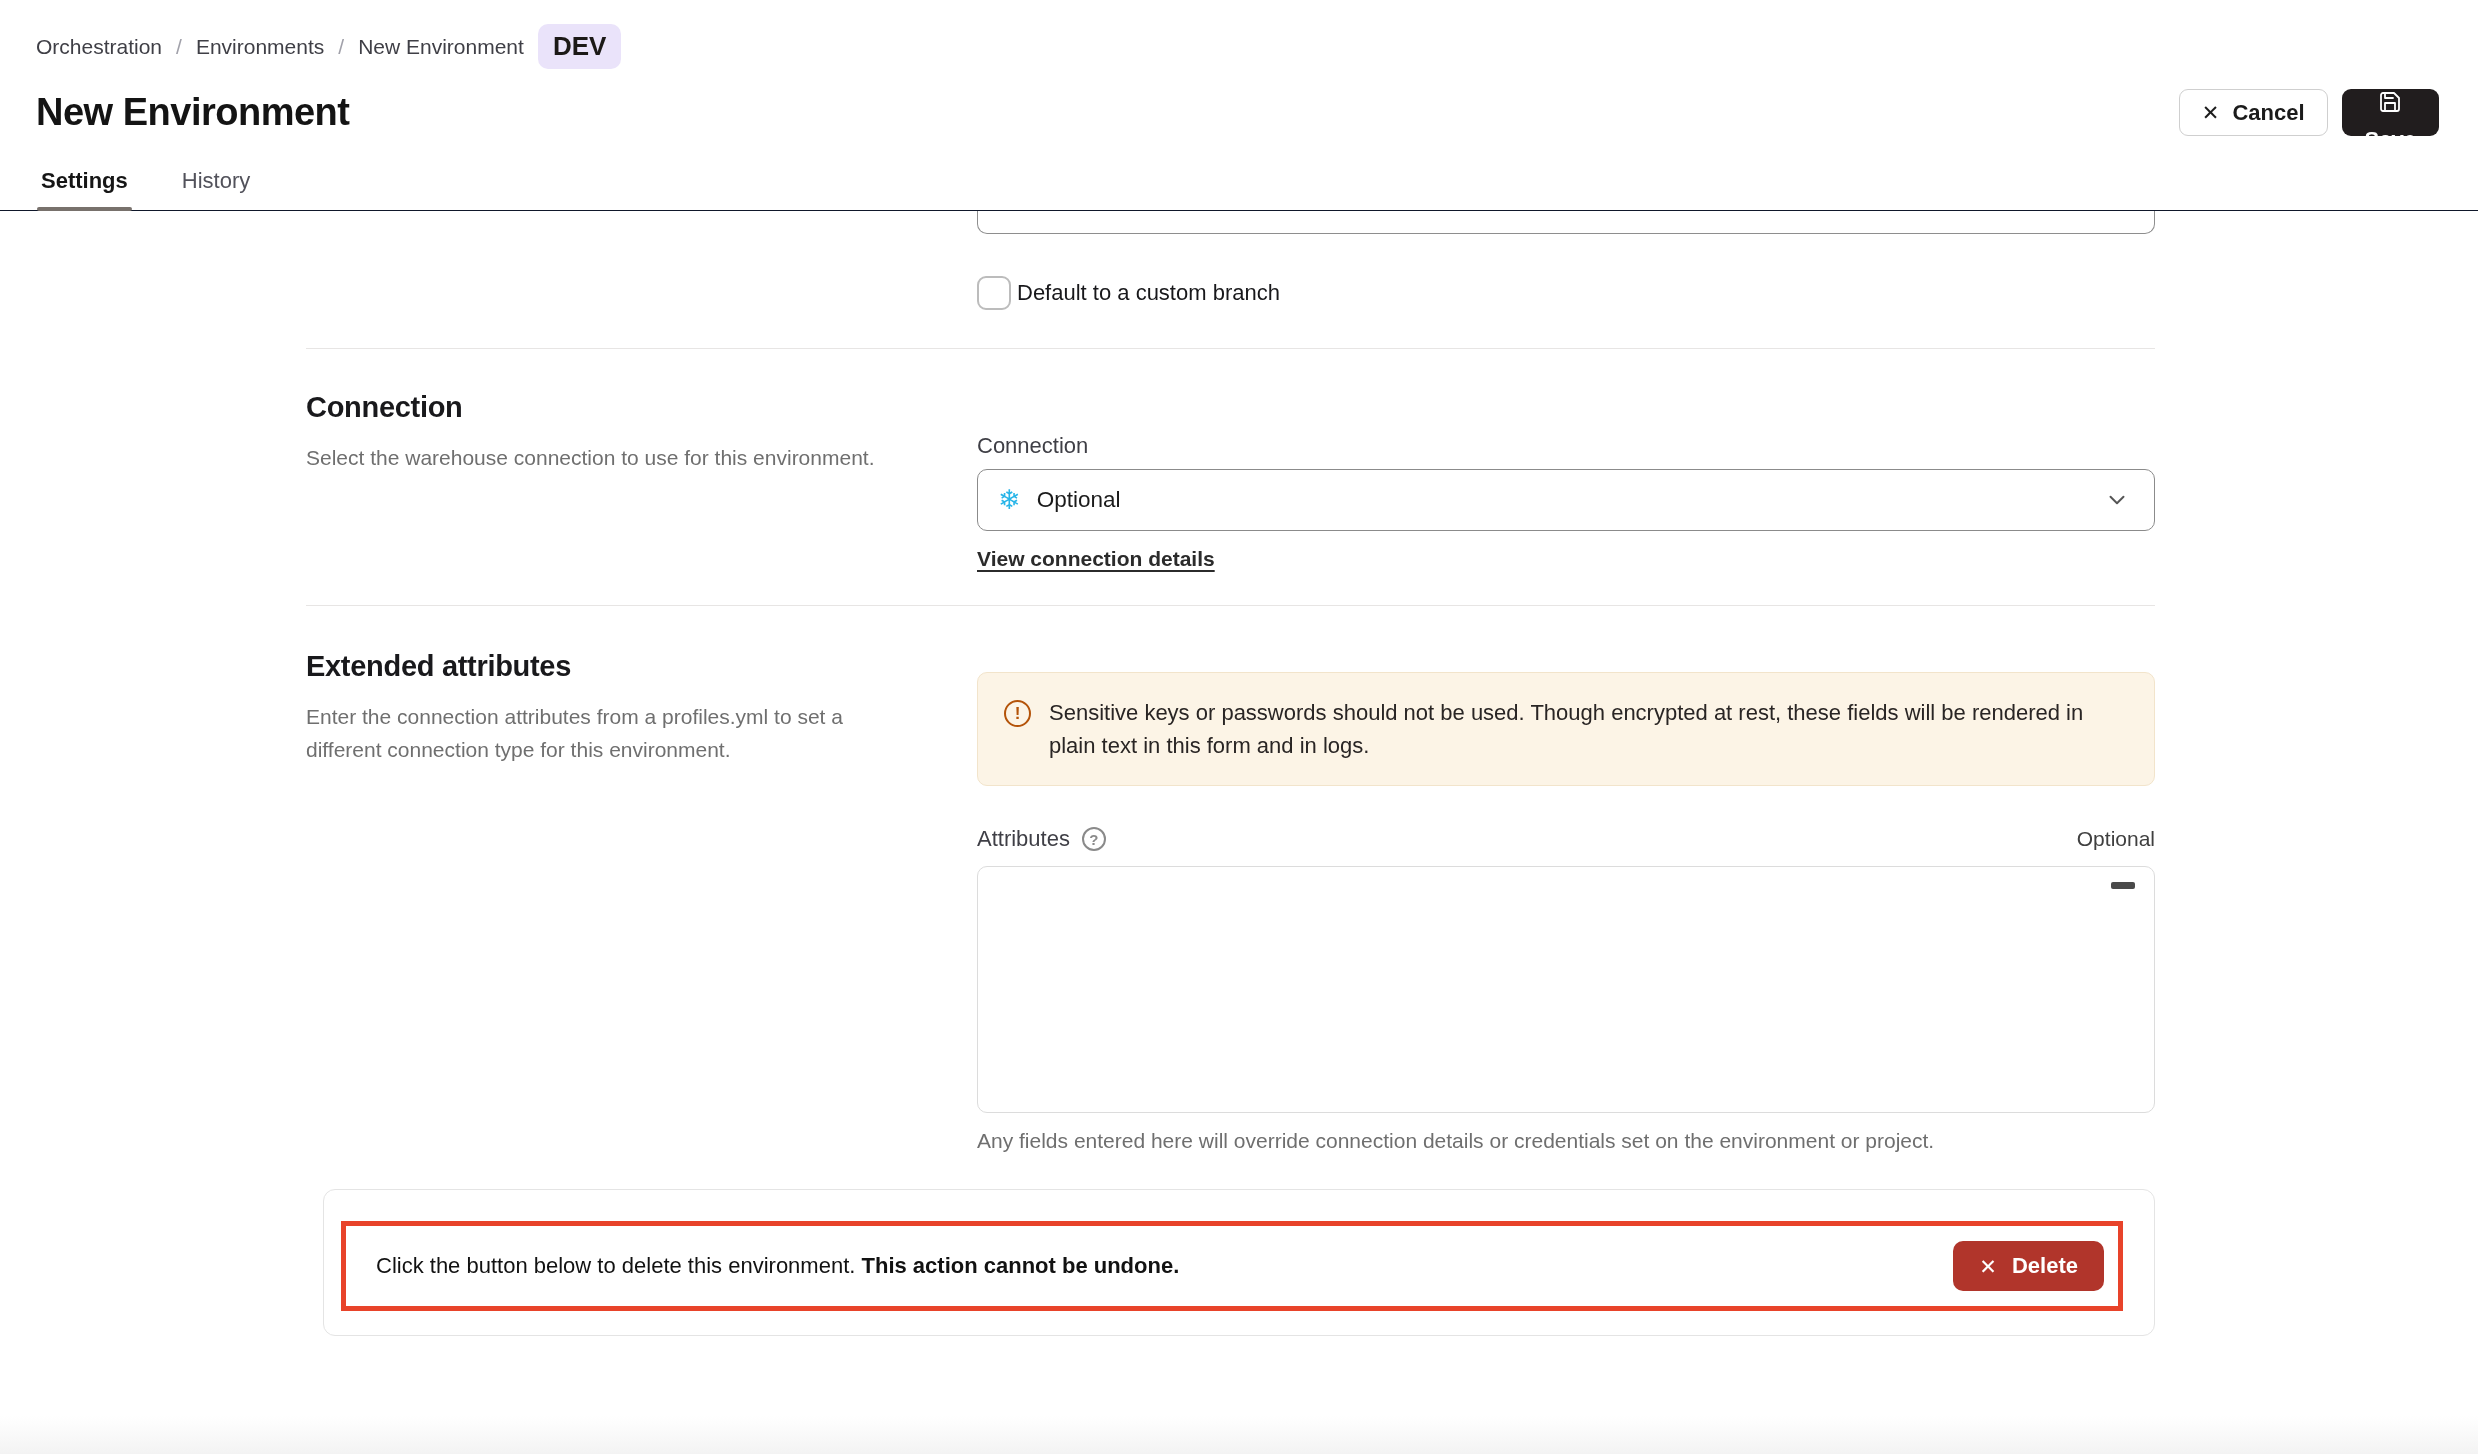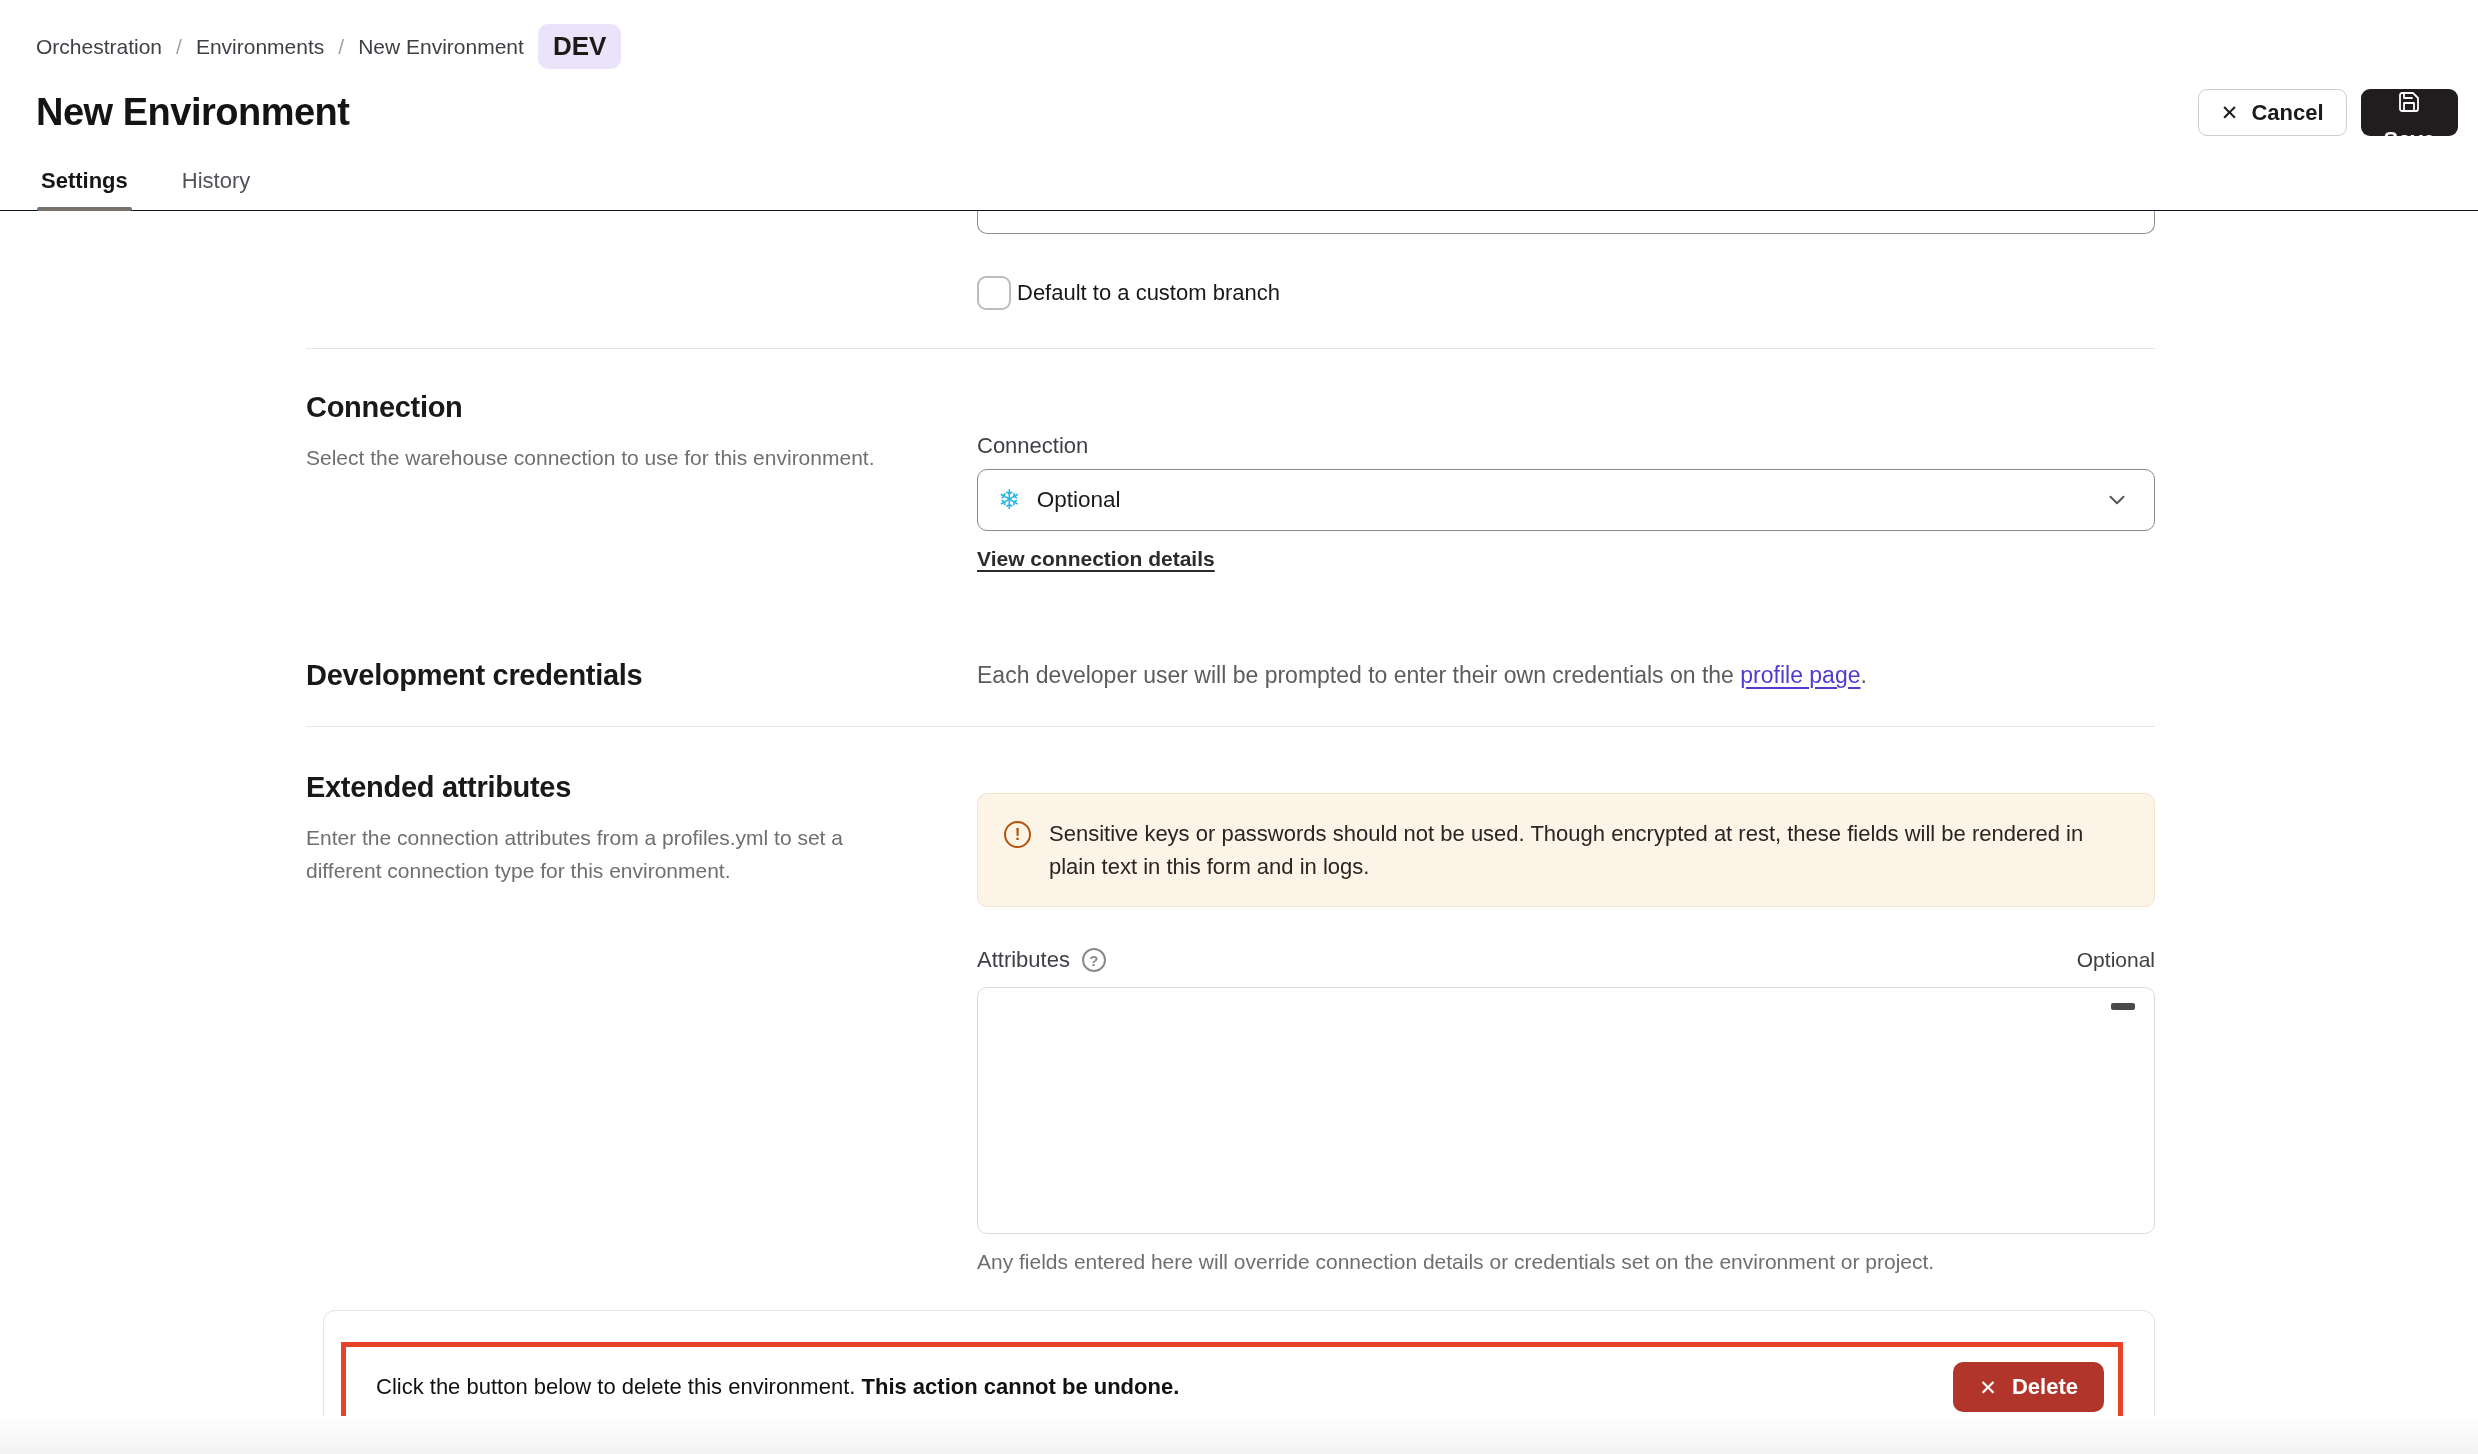--- a/index.html
+++ b/index.html
@@ -7,21 +7,21 @@
   body {
     width: 2478px; height: 1454px;
     background: #ffffff;
     font-family: "Liberation Sans", sans-serif;
     color: #1b1b1b;
     overflow: hidden;
     position: relative;
   }
 
   
-  .page-header { padding: 24px 20px 0 36px; }
+  .page-header { padding: 24px 39px 0 36px; }
   .breadcrumb { display: flex; align-items: center; gap: 14px; font-size: 21px; color: #3f3f46; }
   .crumb { cursor: pointer; }
   .crumb.current { cursor: default; }
   .sep { color: #a1a1aa; }
   .badge {
     background: var(--badge-bg); color: var(--badge-text);
     font-size: 26px; font-weight: 600; padding: 7px 15px; border-radius: 10px;
   }
   .title-row { display: flex; justify-content: space-between; align-items: center; margin-top: 20px; }
   h1.page-title { font-size: 38px; font-weight: 700; margin: 0; color: #141414; letter-spacing: -0.5px; }
@@ -206,28 +206,20 @@
         <span class="chevron">
           <svg width="26" height="26" viewBox="0 0 24 24" fill="none" stroke="#555" stroke-width="1.8" stroke-linecap="round" stroke-linejoin="round">
               <path d="M6 9l6 6 6-6"></path>
             </svg>
         </span>
       </div>
       <span class="details-link">View connection details</span>
     </div>
   </div>
 
-  <div class="section sec-devcred">
-    <div>
-      <h2 class="section-title">Development credentials</h2>
-    </div>
-    <div class="devcred-text">
-      <span>Each developer user will be prompted to enter their own credentials on the </span><span class="inline-link">profile page</span><span>.</span>
-    </div>
-  </div>
 
   <div class="divider divider-devcred"></div>
 
   <div class="section sec-extattr">
     <div>
       <h2 class="section-title">Extended attributes</h2>
       <div class="section-desc">Enter the connection attributes from a profiles.yml to set a different connection type for this environment.</div>
     </div>
     <div>
       <div class="warning">

